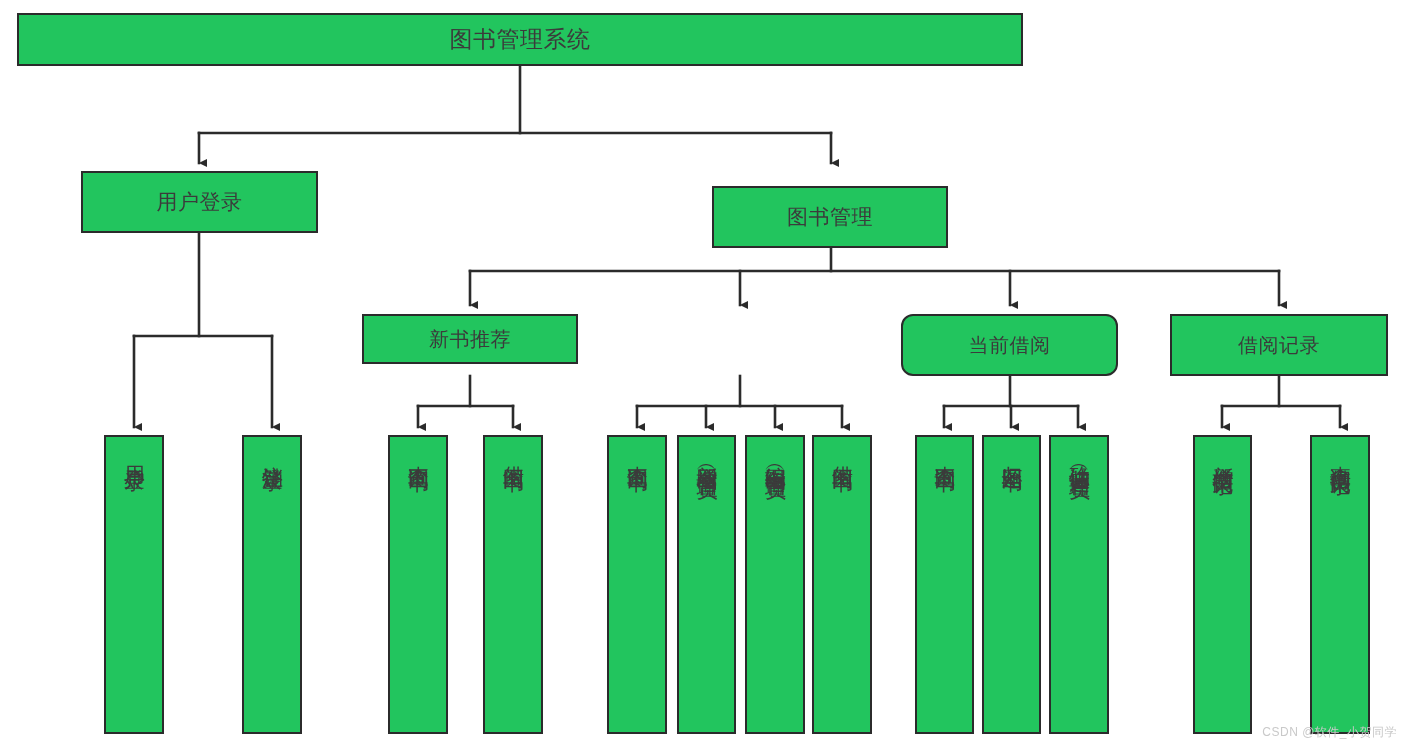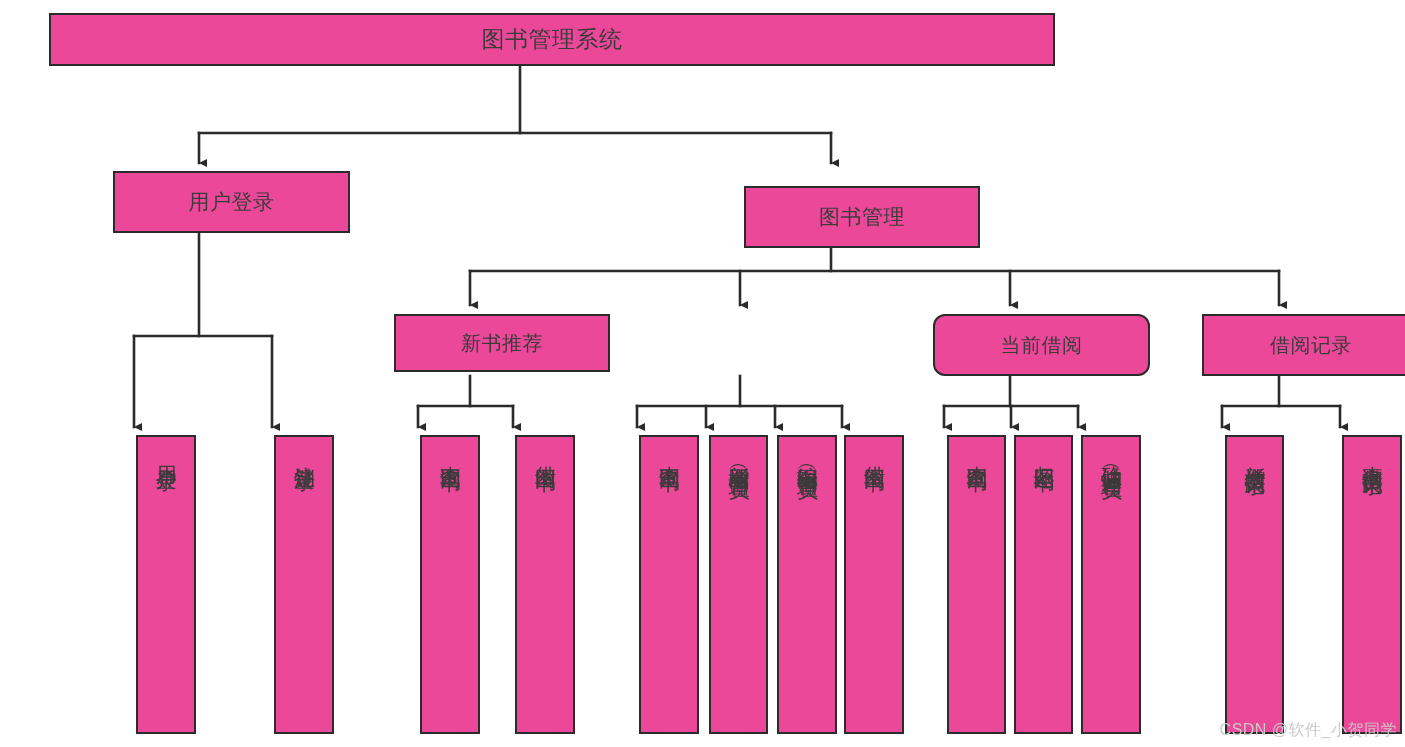--- a/index.html
+++ b/index.html
@@ -22,29 +22,28 @@
     position: absolute;
     left: 0;
     top: 0;
     width: 1405px;
     height: 747px;
     pointer-events: none;
   }
   .node {
     position: absolute;
     box-sizing: border-box;
-    background: #ec4899;
+    background: #22c55e;
     border: 2px solid #2b2b2b;
     display: flex;
     align-items: center;
     justify-content: center;
     color: #3b3b3b;
     text-align: center;
     z-index: 2;
-    margin-left: 32px;
   }
   .node .label {
     display: block;
     line-height: 1.05;
     letter-spacing: 0.5px;
   }
   .node.root .label { font-size: 23px; }
   .node.lvl2 .label { font-size: 21px; }
   .node.lvl3 .label { font-size: 20px; }
   .node.leaf {
@@ -59,21 +58,21 @@
     letter-spacing: 2px;
     white-space: nowrap;
   }
   .node.leaf.tall-text {
     align-items: flex-start;
   }
   .watermark {
     position: absolute;
     right: 8px;
     bottom: 6px;
-    font-size: 16px;
+    font-size: 12px;
     color: #c9c9c9;
     z-index: 3;
     white-space: nowrap;
     letter-spacing: 0.5px;
   }
 </style>
 </head>
 <body>
 
 <div id="canvas">
@@ -132,21 +131,21 @@
     <span class="label">图书管理系统</span>
   </div>
 
   <div class="node lvl2" style="left:81px; top:171px; width:237px; height:62px;">
     <span class="label">用户登录</span>
   </div>
   <div class="node lvl2" style="left:712px; top:186px; width:236px; height:62px;">
     <span class="label">图书管理</span>
   </div>
 
-  <div class="node lvl3" style="left:362px; top:314px; width:216px; height:58px;font-family:Liberation Serif, serif;">
+  <div class="node lvl3" style="left:362px; top:314px; width:216px; height:50px;font-family:Liberation Serif, serif;">
     <span class="label">新书推荐</span>
   </div>
   <div class="node lvl3" style="left:901px; top:314px; width:217px; height:62px;border-radius:12px;">
     <span class="label">当前借阅</span>
   </div>
   <div class="node lvl3" style="left:1170px; top:314px; width:218px; height:62px;">
     <span class="label">借阅记录</span>
   </div>
 
   <div class="node leaf" style="left:104px; top:435px; width:60px; height:299px;">

